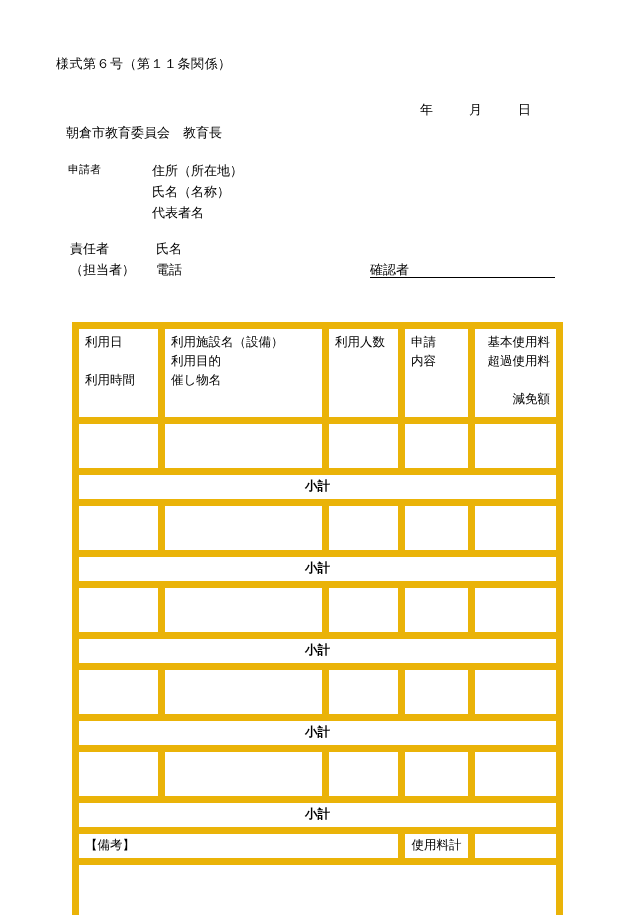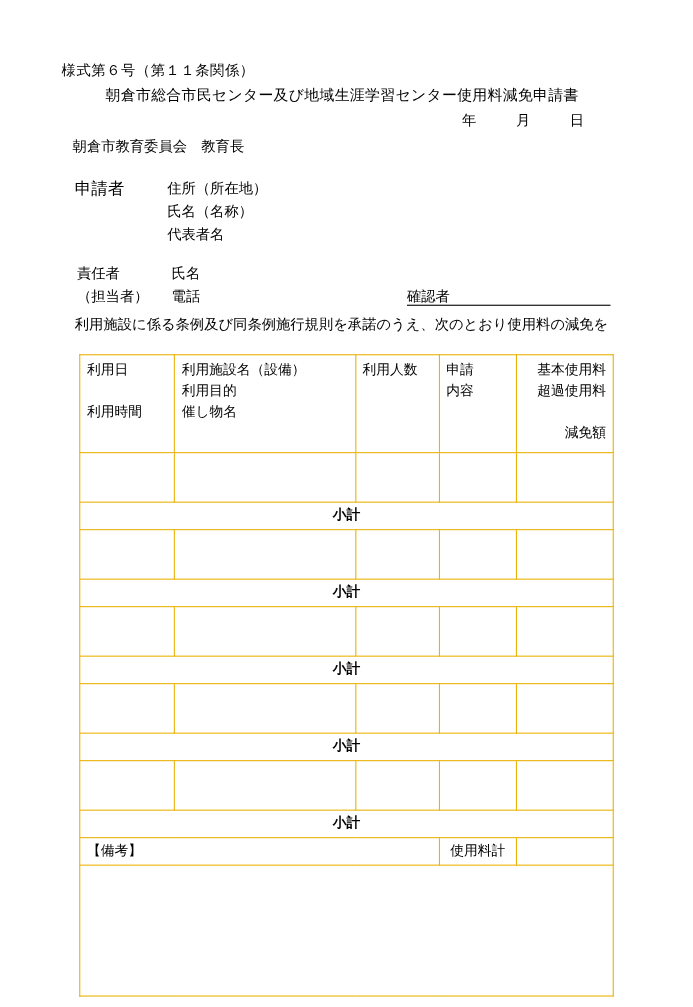--- a/index.html
+++ b/index.html
@@ -55,21 +55,21 @@
     left: 66px;
     top: 124px;
     font-size: 13px;
     white-space: nowrap;
   }
 
   .applicant-label {
     position: absolute;
     left: 68px;
     top: 162px;
-    font-size: 15px;
+    font-size: 11px;
     white-space: nowrap;
     font-family: Liberation Serif, serif;
   }
   .applicant-f1 {
     position: absolute;
     left: 152px;
     top: 162px;
     font-size: 13px;
     white-space: nowrap;
   }
@@ -146,21 +146,21 @@
   .tbl {
     position: absolute;
     left: 72px;
     top: 322px;
     width: 486px;
     border-collapse: collapse;
     table-layout: fixed;
     font-size: 12.5px;
   }
   .tbl td {
-    border: 1px solid #eab308;
+    border: 7px solid #eab308;
     vertical-align: top;
     padding: 4px 6px;
     line-height: 19px;
   }
   .c1 { width: 86px; }
   .c2 { width: 164px; }
   .c3 { width: 76px; }
   .c4 { width: 70px; }
   .c5 { width: 88px; }
 
@@ -179,42 +179,40 @@
   .remarks-row td { height: 20px; padding: 2px 6px; }
   .remarks-box td { height: 110px; }
 </style>
 </head>
 <body>
 
 <div class="page">
 
   <div class="form-no">様式第６号（第１１条関係）</div>
 
-  <div class="doc-title">朝倉市総合市民センター及び地域生涯学習センター使用料減免申請書</div>
 
   <div class="date-line">
     <span>年</span><span class="gap-y"></span><span>月</span><span class="gap-m"></span><span>日</span>
   </div>
 
   <div class="addressee">朝倉市教育委員会　教育長</div>
 
   <div class="applicant-label">申請者</div>
   <div class="applicant-f1">住所（所在地）</div>
   <div class="applicant-f2">氏名（名称）</div>
   <div class="applicant-f3">代表者名</div>
 
   <div class="resp-label">責任者</div>
   <div class="resp-f1">氏名</div>
   <div class="resp-sub">（担当者）</div>
   <div class="resp-f2">電話</div>
   <div class="confirmer">確認者</div>
   <div class="confirmer-rule"></div>
 
   <div class="statement">
-    <div class="l1">利用施設に係る条例及び同条例施行規則を承諾のうえ、次のとおり使用料の減免を</div>
   </div>
 
   <table class="tbl">
     <colgroup>
       <col class="c1">
         <col class="c2">
         <col class="c3">
         <col class="c4">
         <col class="c5">
     </colgroup>

